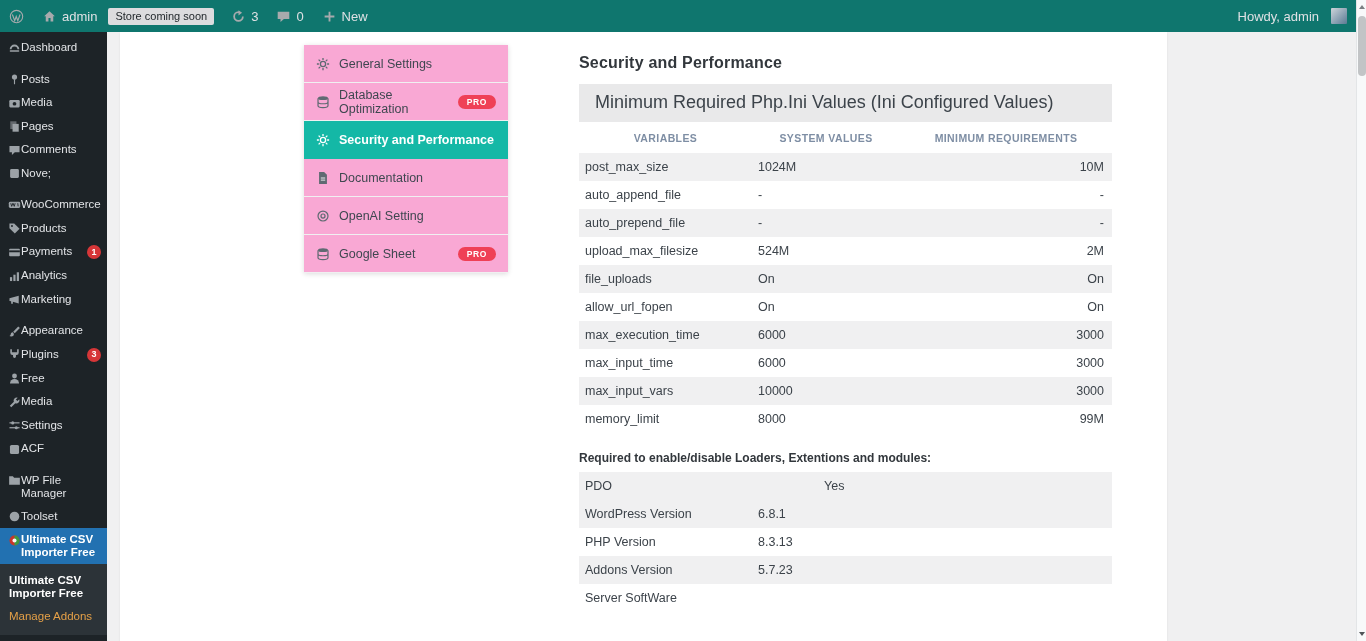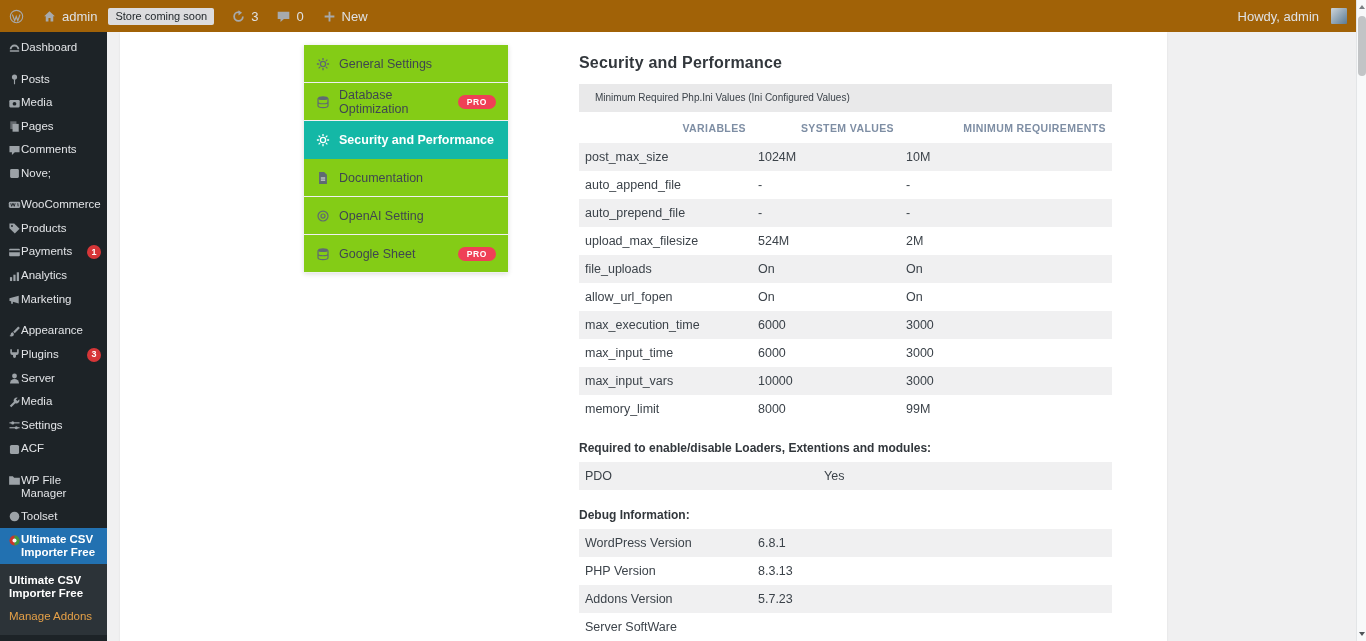--- a/index.html
+++ b/index.html
@@ -3,21 +3,21 @@
 <meta charset="utf-8">
 <style>
   * { box-sizing: border-box; margin: 0; padding: 0; }
   html,body { width:1366px; height:641px; }
   body {
     overflow:hidden; background:#f0f0f1;
     font-family:"Liberation Sans", sans-serif;
     color:#3c434a; position:relative;
   }
   
-  #adminbar{position:absolute;top:0;left:0;width:1356px;height:32px;background:#a16207;
+  #adminbar{position:absolute;top:0;left:0;width:1356px;height:32px;background:#0f766e;
     display:flex;align-items:center;color:#dfe1e4;font-size:13px;z-index:20;}
   .ab-item{display:flex;align-items:center;gap:5px;padding:0 9px;height:32px;cursor:pointer;}
   .ab-icon{display:flex;}
   .ab-icon svg{width:15px;height:15px;color:#a7aaad;}
   .coming-soon{background:#dcdcde;color:#1d2327;font-size:11px;line-height:11px;padding:3px 7px;border-radius:2px;margin:0 8px 0 2px;}
   .ab-right{margin-left:auto;display:flex;}
   .avatar{width:16px;height:16px;margin-left:7px;background:linear-gradient(135deg,#cfd5da 0%,#8ea3b4 55%,#5b7a93 100%);border-radius:1px;}
   
   #sidebar{position:absolute;top:32px;left:0;width:107px;height:609px;background:#1d2327;
     font-size:11.5px;color:#e2e4e7;z-index:10;padding-top:4px;}
@@ -32,37 +32,37 @@
     font-size:9px;display:flex;align-items:center;justify-content:center;padding:0 3px;font-weight:bold;}
   .submenu{background:#2c3338;padding:5px 0 7px;}
   .submenu-item{padding:5px 6px 5px 9px;color:#bdc1c6;cursor:pointer;line-height:13px;}
   .submenu-item.current{color:#fff;font-weight:bold;}
   .submenu-item.highlight{color:var(--addon-orange,#e5a047);}
   
   #card{position:absolute;left:120px;top:32px;width:1047px;height:609px;background:#fff;
     box-shadow:0 1px 2px rgba(0,0,0,.08);overflow:hidden;}
   
   #tabs{position:absolute;left:184px;top:13px;width:204px;box-shadow:0 1px 5px rgba(0,0,0,.14);background:#fff;}
-  .tab{display:flex;align-items:center;gap:9px;padding:0 12px;height:38px;background:#84cc16;
+  .tab{display:flex;align-items:center;gap:9px;padding:0 12px;height:38px;background:#f9a8d4;
     border-bottom:1px solid #f0f0f1;font-size:12.5px;color:#3f4750;cursor:pointer;}
   .tab svg{width:14px;height:14px;color:#5f6a72;flex:0 0 14px;}
   .tab.active{background:var(--accent-teal,#14b8a6);color:#fff;font-weight:bold;border-bottom-color:var(--accent-teal,#14b8a6);}
   .tab.active svg{color:#fff;}
   .pro-badge{margin-left:auto;background:var(--pro-red,#ef4056);color:#fff;font-size:8.5px;font-weight:bold;
     padding:3px 9px;border-radius:9px;letter-spacing:.6px;line-height:8px;}
   
   #content{position:absolute;left:459px;top:0;width:533px;padding-top:22px;}
   .page-title{font-size:16px;font-weight:600;color:#32373c;margin:0 0 12px;letter-spacing:.2px;}
-  .section-header{background:#e9e9ea;padding:8px 16px 9px;font-size:10px;color:#3c434a;}
+  .section-header{background:#e9e9ea;padding:8px 16px 9px;font-size:18px;color:#3c434a;}
   table{border-collapse:collapse;width:100%;font-size:12.5px;color:#3c434a;table-layout:fixed;}
-  #main-table thead th{text-align:right;font-size:10.5px;color:#7e8ea4;letter-spacing:.4px;
+  #main-table thead th{text-align:center;font-size:10.5px;color:#7e8ea4;letter-spacing:.4px;
     padding:10px 6px 9px;font-weight:bold;}
   td{padding:7px 6px;line-height:14px;overflow:hidden;white-space:nowrap;}
   tbody tr:nth-child(odd){background:#f0f0f1;}
-  #main-table td:last-child{padding-right:8px;}
+  #main-table td:last-child{text-align:right;padding-right:8px;}
   .sub-label{margin:18px 0 7px;font-size:12px;font-weight:bold;color:#32373c;}
   
   #scrollbar{position:absolute;top:0;right:0;width:10px;height:641px;background:#f8f9fa;border-left:1px solid #e3e5e7;z-index:30;}
   .sb-thumb{position:absolute;top:16px;left:1px;width:8px;height:60px;background:#c2c4c6;border-radius:4px;}
   .sb-arrow{position:absolute;left:0;width:10px;height:14px;display:flex;align-items:center;justify-content:center;}
   .sb-arrow.up{top:0;}
   .sb-arrow.down{bottom:0;}
   .sb-arrow span{width:0;height:0;border-left:3px solid transparent;border-right:3px solid transparent;}
   .sb-arrow.up span{border-bottom:4px solid #7b7f83;}
   .sb-arrow.down span{border-top:4px solid #505458;}
@@ -238,21 +238,21 @@
         <span class="mi-label">Plugins</span>
         <span class="mi-badge">3</span>
       </div>
       <div class="menu-item">
         <span class="mi-icon">
           <svg viewBox="0 0 16 16" aria-hidden="true">
             <circle cx="8" cy="4.9" r="3" fill="currentColor"></circle>
             <path d="M2.4 14.2a5.6 5.6 0 0 1 11.2 0z" fill="currentColor"></path>
           </svg>
         </span>
-        <span class="mi-label">Server</span>
+        <span class="mi-label">Free</span>
       </div>
       <div class="menu-item">
         <span class="mi-icon">
           <svg viewBox="0 0 16 16" aria-hidden="true">
             <path d="M13.9 4 11.6 6.3 9.7 4.4 12 2.1A3.7 3.7 0 0 0 7.2 7L2.2 12l1.8 1.8 5-5A3.7 3.7 0 0 0 13.9 4z" fill="currentColor"></path>
           </svg>
         </span>
         <span class="mi-label">Media</span>
       </div>
       <div class="menu-item">
@@ -452,21 +452,20 @@
           <col>
         </colgroup>
       <tbody id="loaders-body">
           <tr>
             <td>PDO</td>
             <td>Yes</td>
           </tr>
         </tbody>
     </table>
 
-    <div class="sub-label">Debug Information:</div>
     <table>
       <colgroup>
           <col style="width:173px">
           <col>
         </colgroup>
       <tbody id="debug-body">
           <tr>
             <td>WordPress Version</td>
             <td>6.8.1</td>
           </tr>

